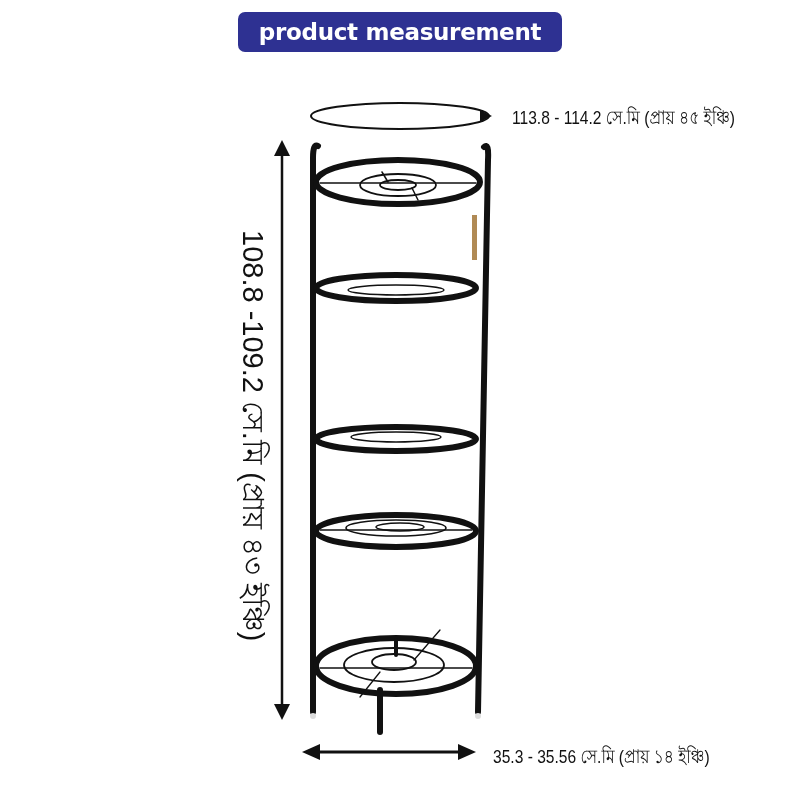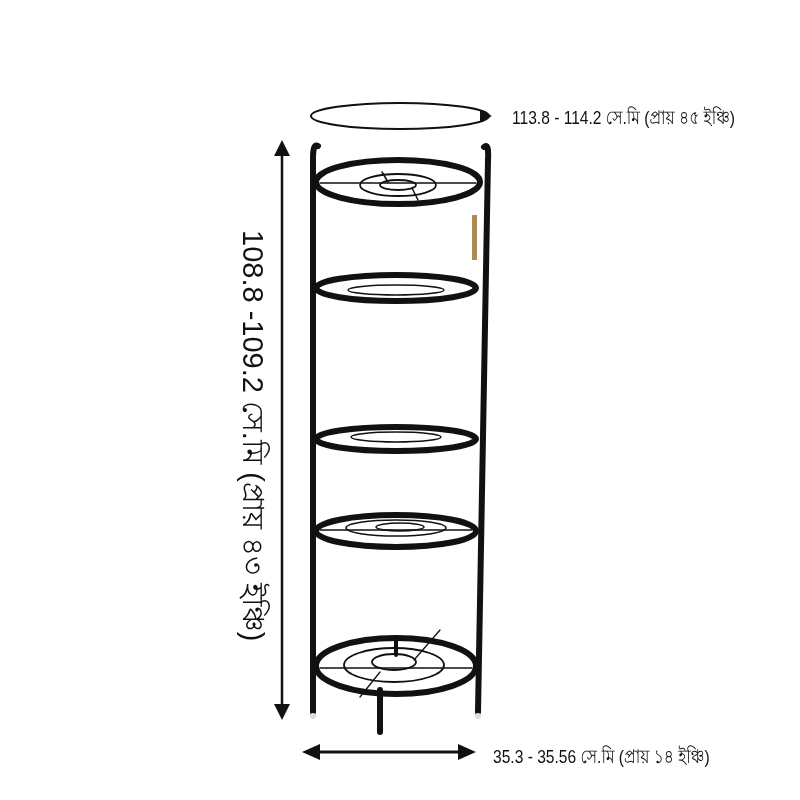--- a/index.html
+++ b/index.html
@@ -60,20 +60,23 @@
       position: absolute;
       left: 0;
       top: 0;
     }
   </style>
 </head>
 <body>
 
 <div class="canvas">
 
+  <div class="title-badge">
+    <span>product measurement</span>
+  </div>
 
   <svg class="art" width="800" height="800" viewBox="0 0 800 800">
     <defs>
       <marker id="arrowHead" markerWidth="10" markerHeight="10" refX="5" refY="5" orient="auto" markerUnits="userSpaceOnUse">
         <path d="M0,0 L10,5 L0,10 z" fill="#111"></path>
       </marker>
     </defs>
 
     <g>
       <ellipse cx="400" cy="116" rx="89" ry="13" fill="none" stroke="#111" stroke-width="2"></ellipse>

